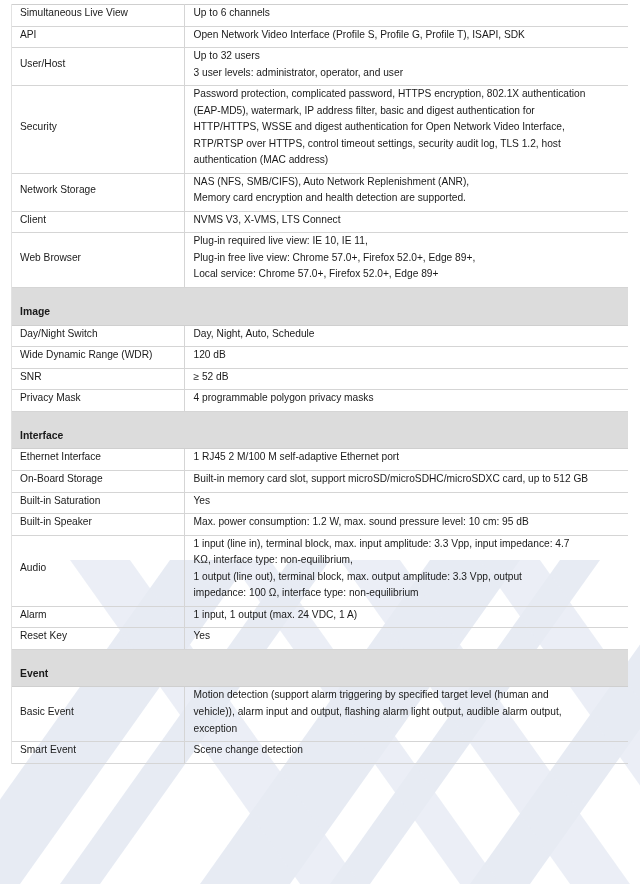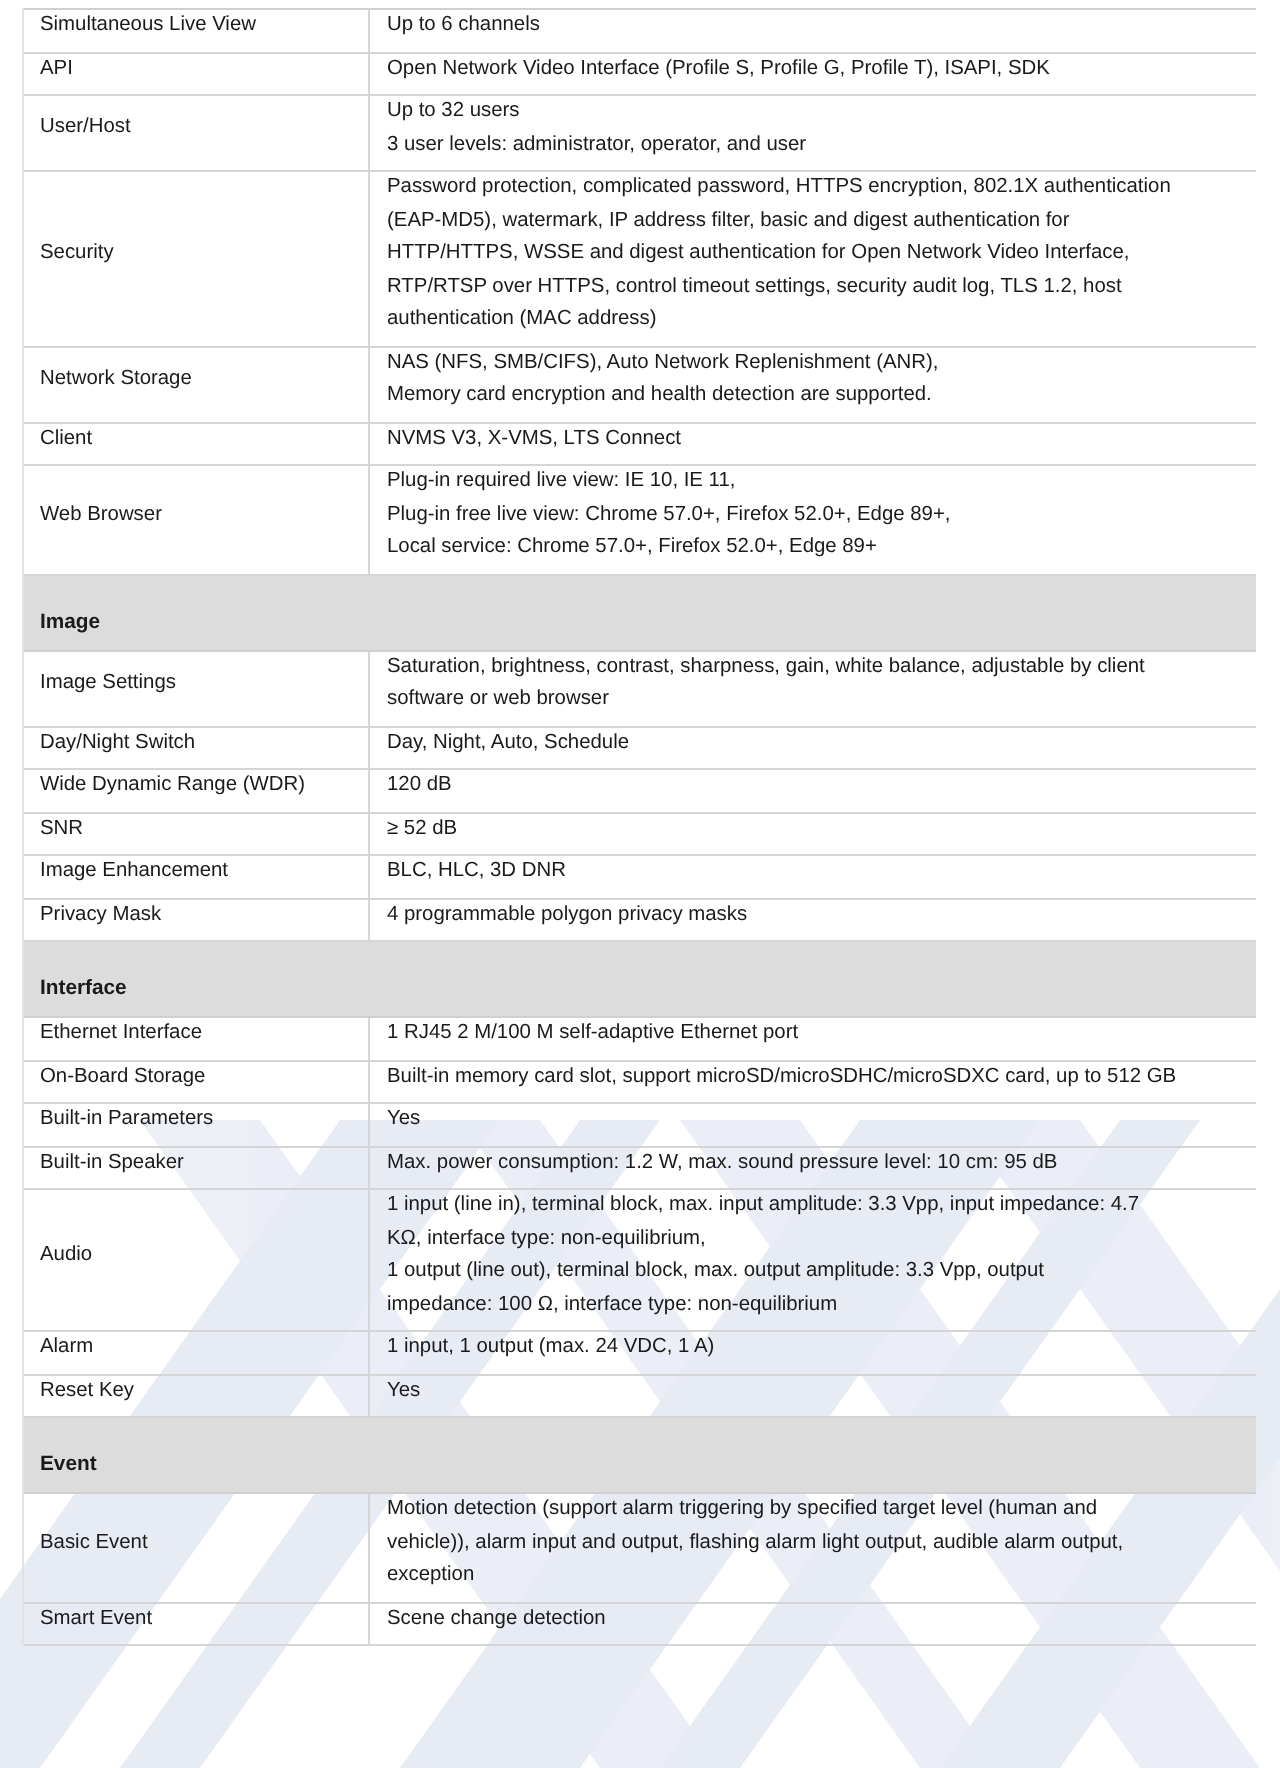--- a/index.html
+++ b/index.html
@@ -171,48 +171,35 @@
           <td class="value">
             <span class="ln">Plug-in required live view: IE 10, IE 11,</span>
             <span class="ln">Plug-in free live view: Chrome 57.0+, Firefox 52.0+, Edge 89+,</span>
             <span class="ln">Local service: Chrome 57.0+, Firefox 52.0+, Edge 89+</span>
           </td>
         </tr>
         <tr class="section">
           <td class="section-cell" colspan="2">Image</td>
         </tr>
         <tr class="row">
-          <td class="label">Image Settings</td>
-          <td class="value">
-            <span class="ln">Saturation, brightness, contrast, sharpness, gain, white balance, adjustable by client</span>
-            <span class="ln">software or web browser</span>
-          </td>
-        </tr>
-        <tr class="row">
           <td class="label">Day/Night Switch</td>
           <td class="value">
             <span class="ln">Day, Night, Auto, Schedule</span>
           </td>
         </tr>
         <tr class="row">
           <td class="label">Wide Dynamic Range (WDR)</td>
           <td class="value">
             <span class="ln">120 dB</span>
           </td>
         </tr>
         <tr class="row">
           <td class="label">SNR</td>
           <td class="value">
             <span class="ln">≥ 52 dB</span>
-          </td>
-        </tr>
-        <tr class="row">
-          <td class="label">Image Enhancement</td>
-          <td class="value">
-            <span class="ln">BLC, HLC, 3D DNR</span>
           </td>
         </tr>
         <tr class="row">
           <td class="label">Privacy Mask</td>
           <td class="value">
             <span class="ln">4 programmable polygon privacy masks</span>
           </td>
         </tr>
         <tr class="section">
           <td class="section-cell" colspan="2">Interface</td>
@@ -223,21 +210,21 @@
             <span class="ln">1 RJ45 2 M/100 M self-adaptive Ethernet port</span>
           </td>
         </tr>
         <tr class="row">
           <td class="label">On-Board Storage</td>
           <td class="value">
             <span class="ln">Built-in memory card slot, support microSD/microSDHC/microSDXC card, up to 512 GB</span>
           </td>
         </tr>
         <tr class="row">
-          <td class="label">Built-in Parameters</td>
+          <td class="label">Built-in Saturation</td>
           <td class="value">
             <span class="ln">Yes</span>
           </td>
         </tr>
         <tr class="row">
           <td class="label">Built-in Speaker</td>
           <td class="value">
             <span class="ln">Max. power consumption: 1.2 W, max. sound pressure level: 10 cm: 95 dB</span>
           </td>
         </tr>

